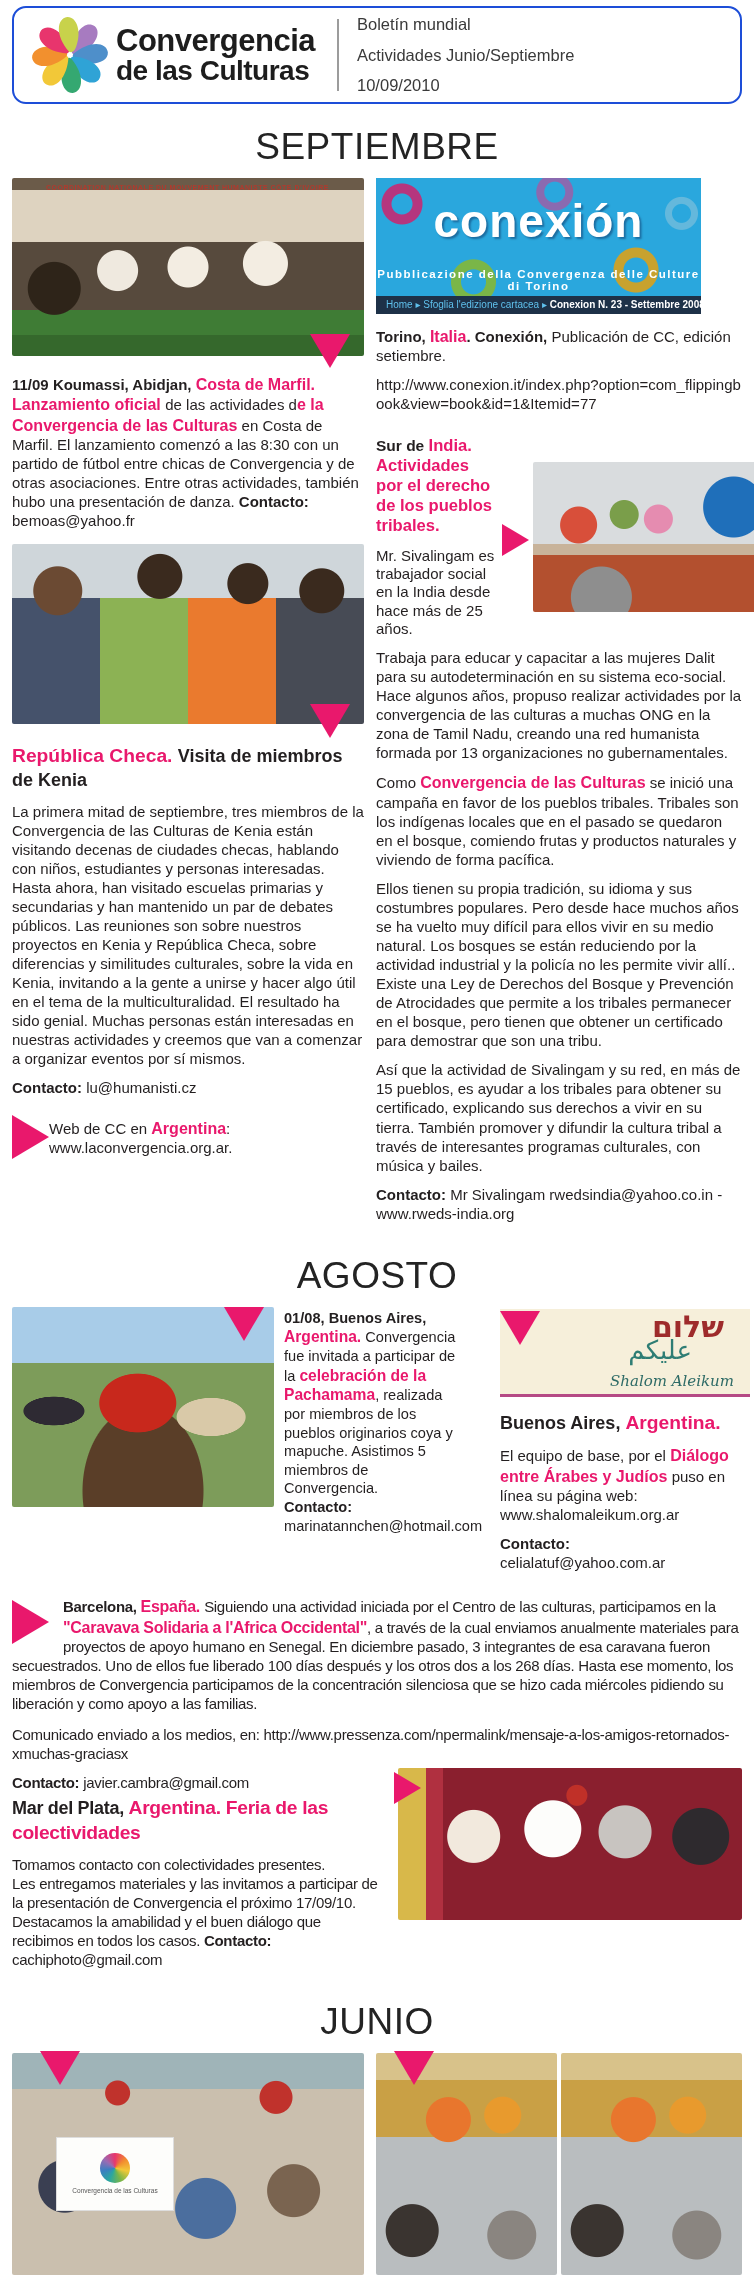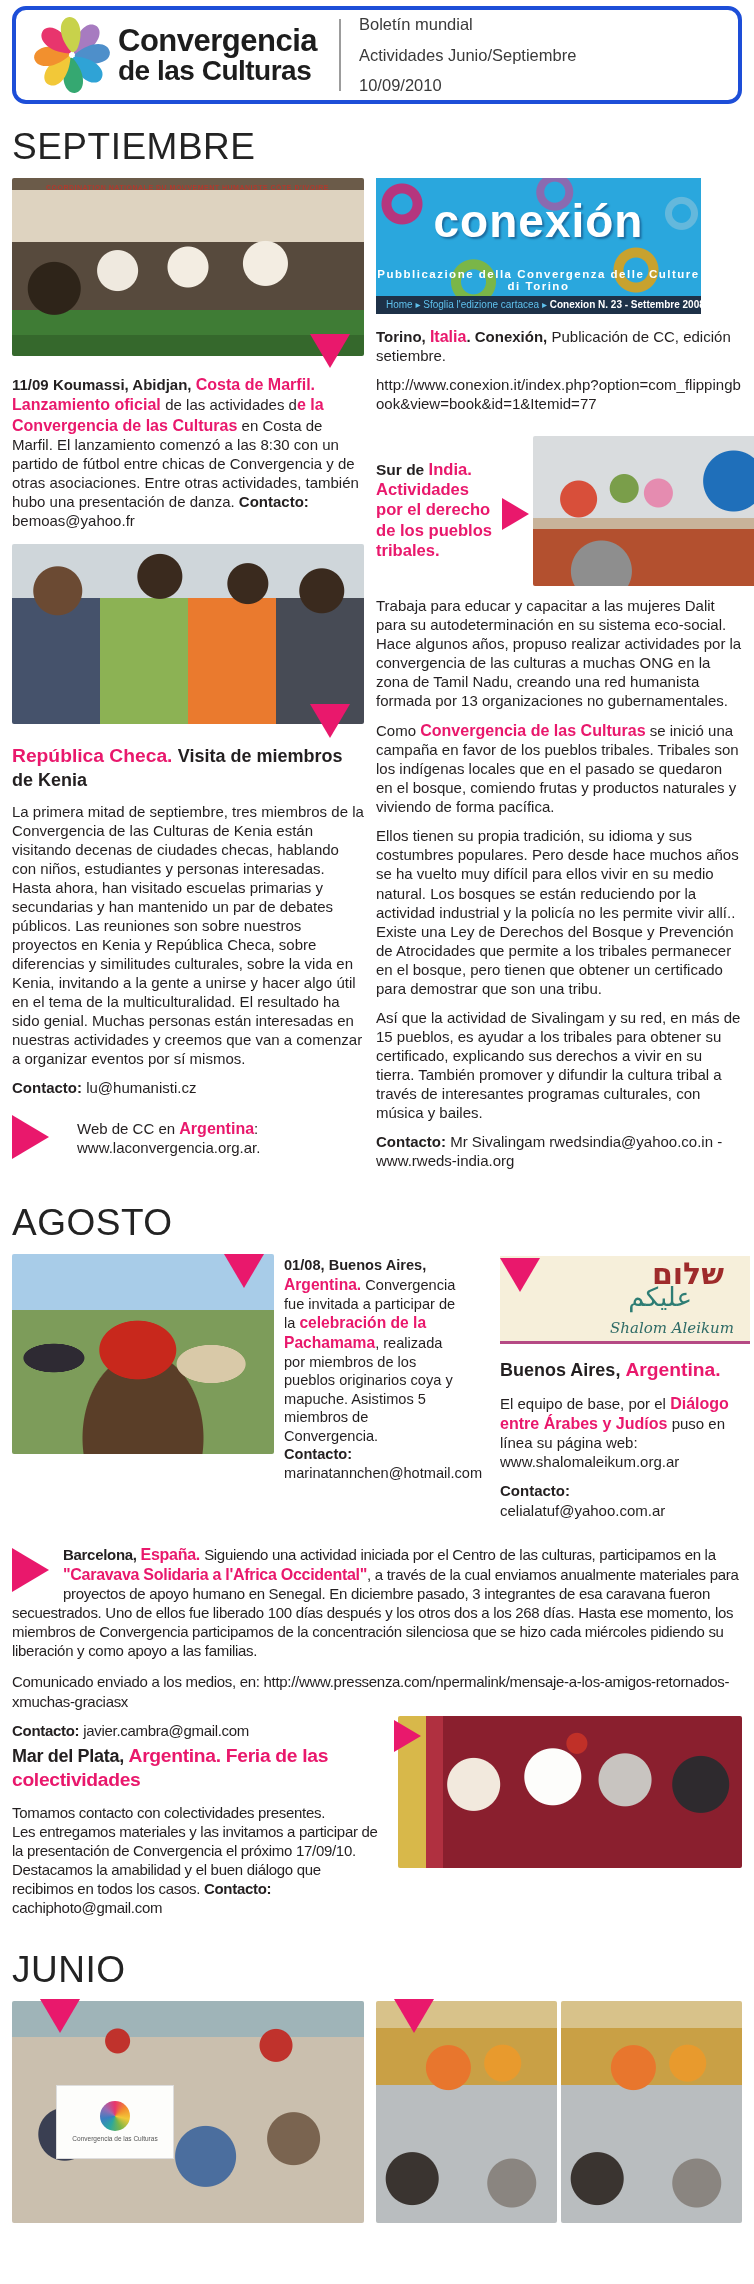--- a/index.html
+++ b/index.html
@@ -2,30 +2,30 @@
 <html><head>
 <meta charset="utf-8">
 <style>
   :root{ --pk:#e9186c; --ink:#231f20; }
   *{box-sizing:border-box;}
   html,body{margin:0;padding:0;background:#fff;}
   body{width:754px;font-family:"Liberation Sans",sans-serif;color:var(--ink);}
   .page{width:754px;padding:6px 12px 14px 12px;}
 
   
-  .hdr{border:4px solid #1d4ed8;border-radius:14px;height:98px;display:flex;align-items:center;padding:6px 16px;margin-bottom:16px;}
+  .hdr{border:2px solid #1d4ed8;border-radius:14px;height:98px;display:flex;align-items:center;padding:6px 16px;margin-bottom:16px;}
   .logo{display:flex;align-items:center;gap:6px;}
   .logo svg{flex:0 0 auto;}
   .logo-t1{font-size:31px;line-height:1.02;color:#1d1d1d;font-weight:bold;letter-spacing:-0.5px;}
   .logo-t2{font-size:28px;line-height:1.02;color:#1d1d1d;font-weight:bold;letter-spacing:-0.5px;}
   .hdr-div{width:2px;height:72px;background:#9c9c9c;margin:0 18px 0 22px;}
   .hdr-info div{font-size:16.5px;color:#3a3a3a;line-height:1.85;}
 
   
-  h1.mes{font-size:37px;font-weight:400;color:#232323;margin:22px 0 10px 0;letter-spacing:0.5px;}
+  h1.mes{font-size:37px;font-weight:400;color:#232323;margin:22px 0 10px 0;letter-spacing:0.5px;text-align:center;}
   .row{display:flex;gap:12px;align-items:flex-start;}
   .col-l{width:352px;flex:0 0 352px;}
   .col-r{width:366px;flex:0 0 366px;}
   p{margin:10px 0;font-size:15px;line-height:1.27;}
   .prel{white-space:pre-line;}
   .cond{letter-spacing:-0.3px;font-size:14.6px;}
   .b{font-weight:bold;}
   .pk{color:var(--pk);font-weight:bold;font-size:1.07em;}
   .h17{font-size:18px;font-weight:bold;margin:12px 0 4px 0;}
   .phw{position:relative;}
@@ -106,21 +106,21 @@
 
   
   .agosto-row{display:flex;gap:10px;align-items:flex-start;}
   .ag-text{width:172px;flex:0 0 172px;}
   .ag-text p{margin-top:2px;font-size:14.6px;}
   .vdiv{width:1px;background:#a8a8a8;align-self:stretch;margin:4px 12px 4px 12px;}
   .ag-right{flex:1;position:relative;padding-top:2px;}
   .india-top{display:flex;gap:4px;align-items:center;}
   .india-head{width:122px;flex:0 0 122px;font-size:15.5px;font-weight:bold;line-height:1.22;}
   .india-head .intro{font-weight:normal;font-size:15px;margin-top:10px;}
-  .web-line{display:flex;align-items:center;gap:28px;margin-top:18px;}
+  .web-line{display:flex;align-items:center;gap:0;margin-top:18px;}
   .barce{margin-top:14px;}
   .barce .tr{position:relative;float:left;margin:4px 14px 4px 0;}
   .jun-right-photos{display:flex;gap:4px;}
 </style>
 </head>
 <body>
 
 <div class="page">
 
   <header class="hdr">
@@ -193,20 +193,21 @@
           <div class="cnx-title">conexión</div>
           <div class="cnx-sub">Pubblicazione della Convergenza delle Culture di Torino</div>
         </div>
         <div class="cnx-bar"><span class="bcl">Home ▸ </span><span class="bcl">Sfoglia l'edizione cartacea </span><span class="bcl">▸ </span><span class="bcc">Conexion N. 23 - Settembre 2008</span></div>
       </div>
       <p style="margin-top:12px;"><span class="b">Torino, </span><span class="pk">Italia</span><span class="b">. </span><span class="b">Conexión, </span><span>Publicación de CC, edición setiembre.</span></p>
       <p style="word-break:break-all;margin-top:6px;">http://www.conexion.it/index.php?option=com_flippingbook&amp;view=book&amp;id=1&amp;Itemid=77</p>
       <div class="india-top" style="margin-top:22px;">
         <div class="india-head">
           <div><span class="b">Sur de </span><span class="pk">India. Actividades por el derecho de los pueblos tribales.</span></div>
+          <div class="intro">Mr. Sivalingam es trabajador social en la India desde hace más de 25 años.</div>
         </div>
         <div class="tri tr" style="position:static;flex:0 0 auto;margin-top:6px;"></div>
         <div class="ph" id="ph-india"></div>
       </div>
       <p>Trabaja para educar y capacitar a las mujeres Dalit para su autodeterminación en su sistema eco-social. Hace algunos años, propuso realizar actividades por la convergencia de las culturas a muchas ONG en la zona de Tamil Nadu, creando una red humanista formada por 13 organizaciones no gubernamentales.</p>
       <p><span>Como </span><span class="pk">Convergencia de las Culturas</span><span> se inició una campaña en favor de los pueblos tribales. Tribales son los indígenas locales que en el pasado se quedaron en el bosque, comiendo frutas y productos naturales y viviendo de forma pacífica.</span></p>
       <p>Ellos tienen su propia tradición, su idioma y sus costumbres populares. Pero desde hace muchos años se ha vuelto muy difícil para ellos vivir en su medio natural. Los bosques se están reduciendo por la actividad industrial y la policía no les permite vivir allí.. Existe una Ley de Derechos del Bosque y Prevención de Atrocidades que permite a los tribales permanecer en el bosque, pero tienen que obtener un certificado para demostrar que son una tribu.</p>
       <p>Así que la actividad de Sivalingam y su red, en más de 15 pueblos, es ayudar a los tribales para obtener su certificado, explicando sus derechos a vivir en su tierra. También promover y difundir la cultura tribal a través de interesantes programas culturales, con música y bailes.</p>
       <p><span class="b">Contacto: </span><span>Mr Sivalingam rwedsindia@yahoo.co.in - www.rweds-india.org</span></p>
     </div>

